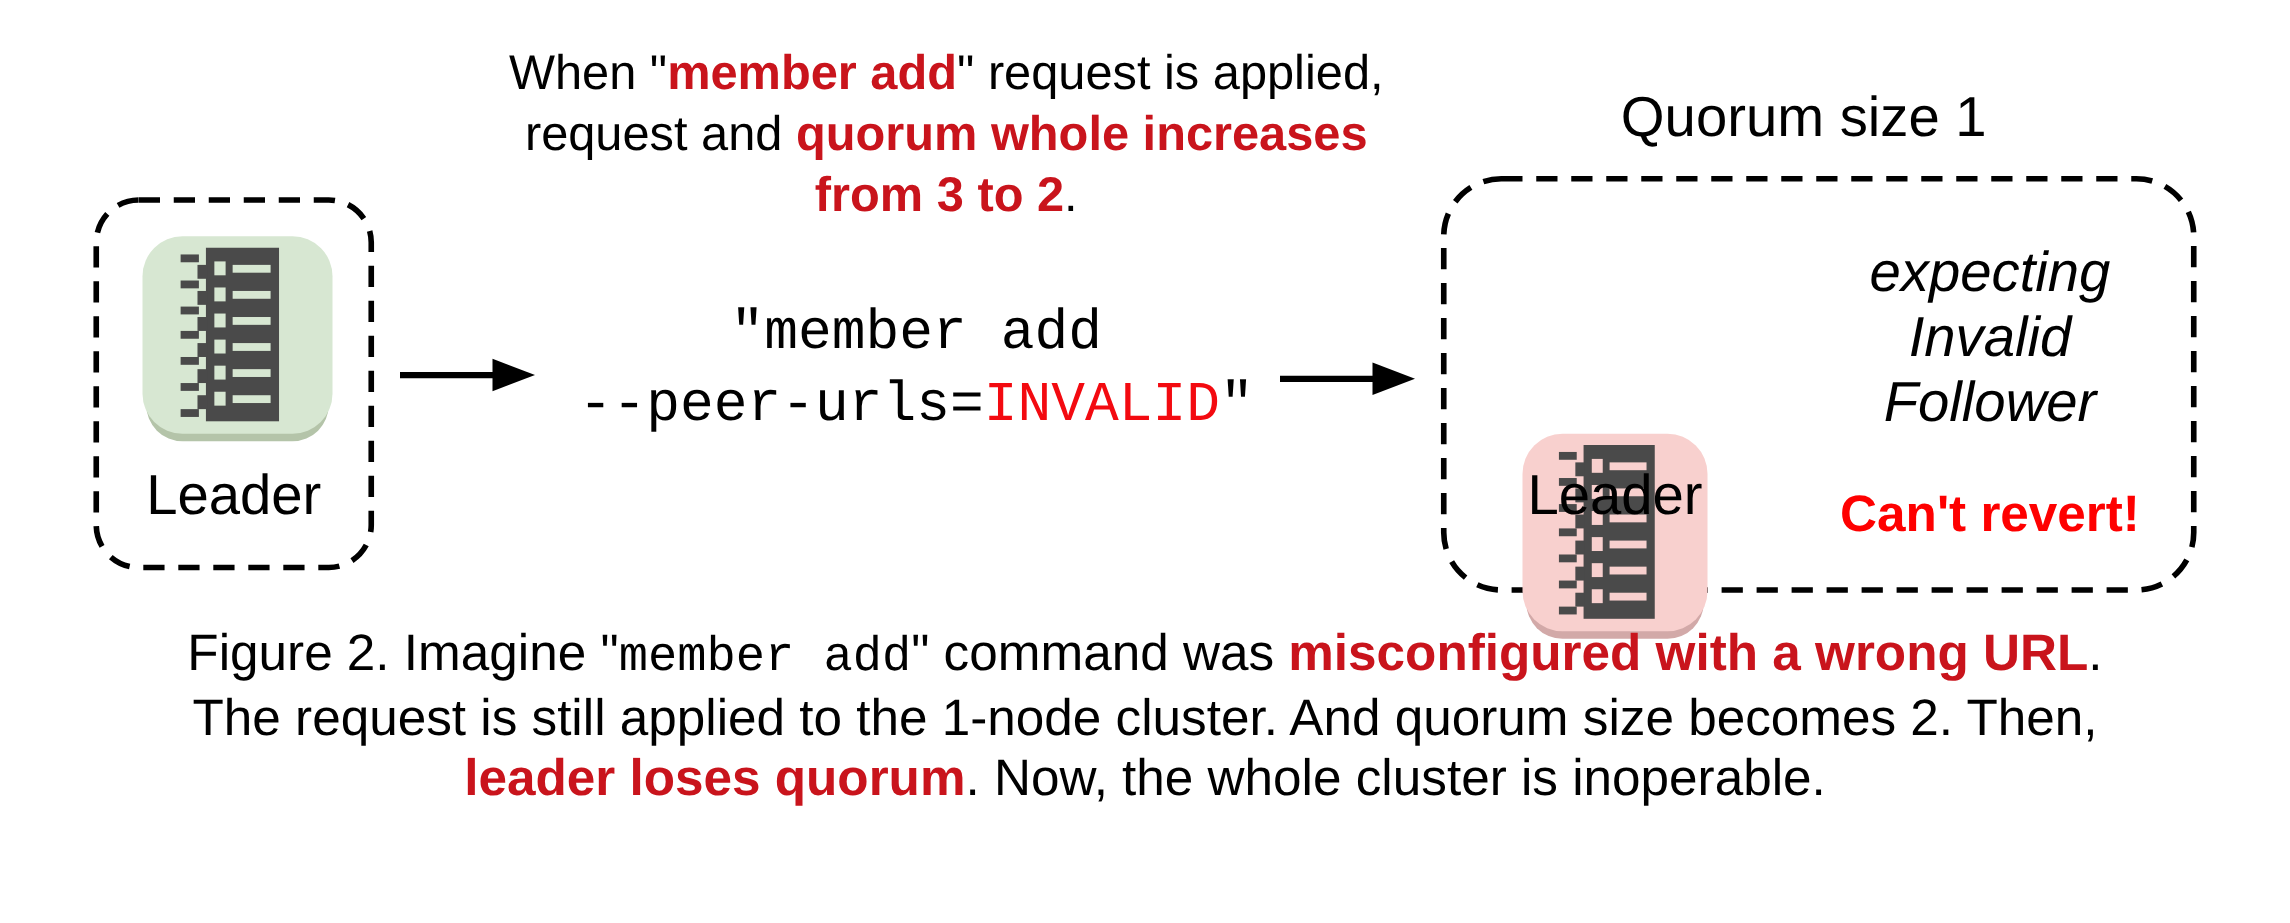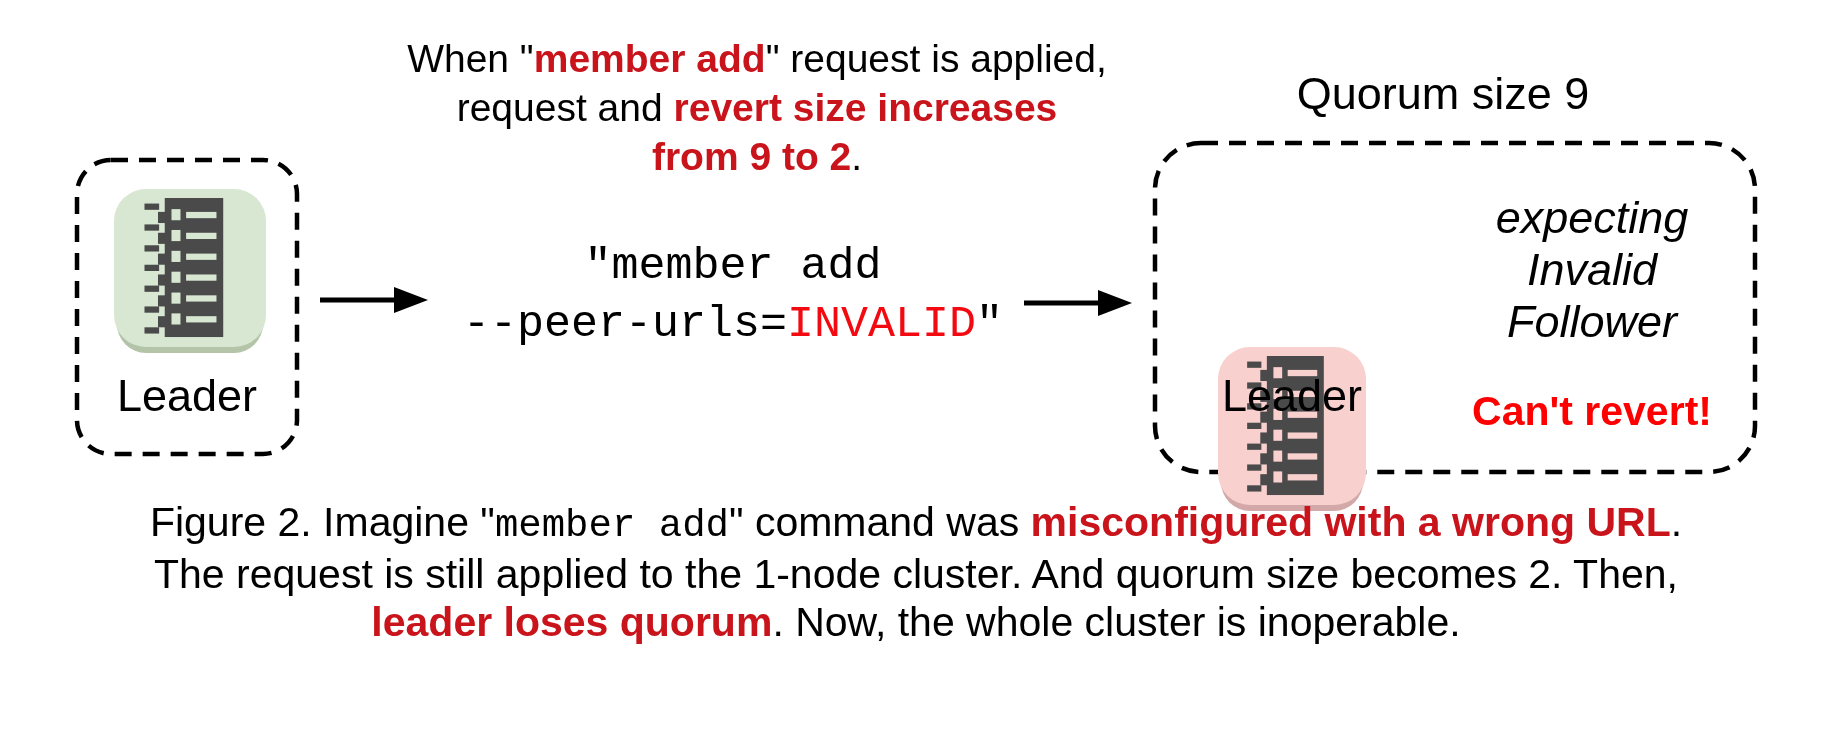--- a/index.html
+++ b/index.html
@@ -89,30 +89,30 @@
     </svg>
   </div>
 
   <div class="abs node-label center" style="left:74px;top:372px;width:226px;">Leader</div>
 
   <svg class="abs" style="left:318px;top:281px;" width="112" height="38">
     <line class="arrow-line" x1="2" y1="19" x2="78" y2="19"></line>
     <polygon class="arrow-head" points="76,6 110,19 76,32"></polygon>
   </svg>
 
-  <div class="abs annotation center" style="left:377px;top:34px;width:760px;"><span>When "</span><span class="red-bold">member add</span><span>" request is applied,</span><br><span>request and </span><span class="red-bold">revert size increases</span><br><span class="red-bold">from 9 to 2</span><span>.</span></div>
+  <div class="abs annotation center" style="left:377px;top:34px;width:760px;"><span>When "</span><span class="red-bold">member add</span><span>" request is applied,</span><br><span>request and </span><span class="red-bold">quorum whole increases</span><br><span class="red-bold">from 3 to 2</span><span>.</span></div>
 
   <div class="abs command center" style="left:373px;top:238px;width:720px;"><span>"member add</span><br><span>--peer-urls=</span><span class="invalid">INVALID</span><span>"</span></div>
 
   <svg class="abs" style="left:1022px;top:284px;" width="112" height="38">
     <line class="arrow-line" x1="2" y1="19" x2="78" y2="19"></line>
     <polygon class="arrow-head" points="76,6 110,19 76,32"></polygon>
   </svg>
 
-  <div class="abs cluster-title center" style="left:1293px;top:70px;width:300px;">Quorum size 9</div>
+  <div class="abs cluster-title center" style="left:1293px;top:70px;width:300px;">Quorum size 1</div>
 
   <svg class="abs box-svg" style="left:1152px;top:140px;" width="606" height="335">
     <rect class="dash-rect" x="3" y="3" width="600" height="329" rx="46" stroke-dasharray="17 11"></rect>
   </svg>
 
   <div class="abs node-icon pink" style="left:1218px;top:189px;width:148px;height:158px;">
     <svg viewBox="0 0 100 100" preserveAspectRatio="none">
       <rect class="ink" x="30" y="0" width="52" height="100"></rect>
       <rect class="ink" x="12" y="4" width="13" height="4.5"></rect>
       <rect class="ink" x="12" y="19" width="13" height="4.5"></rect>

